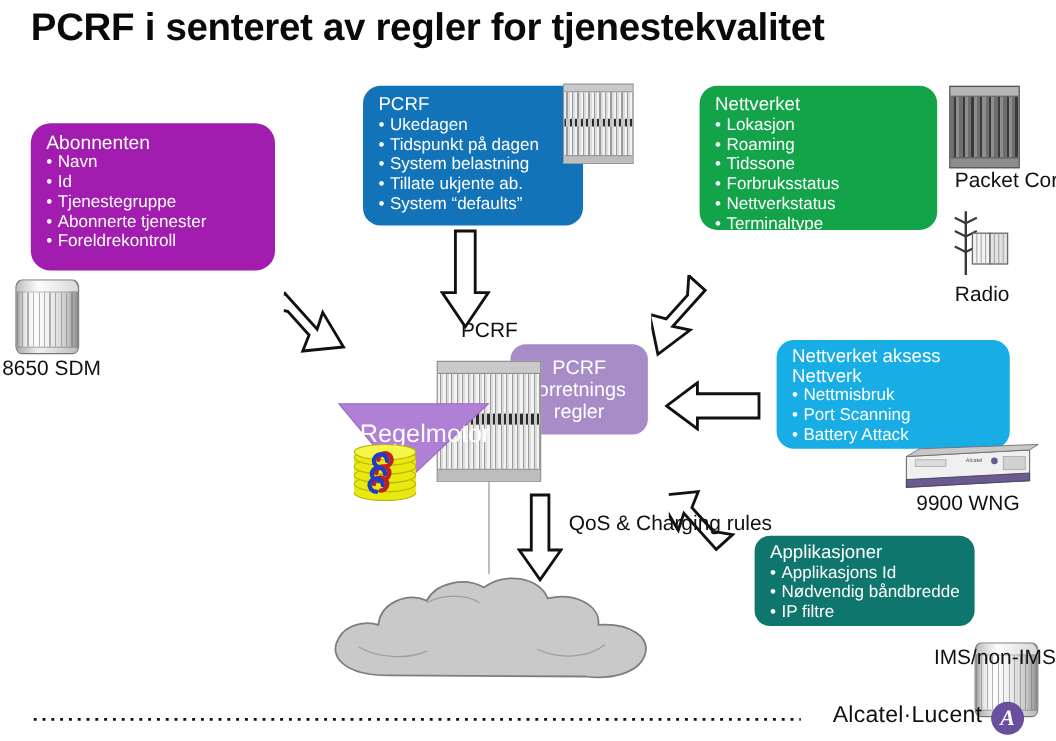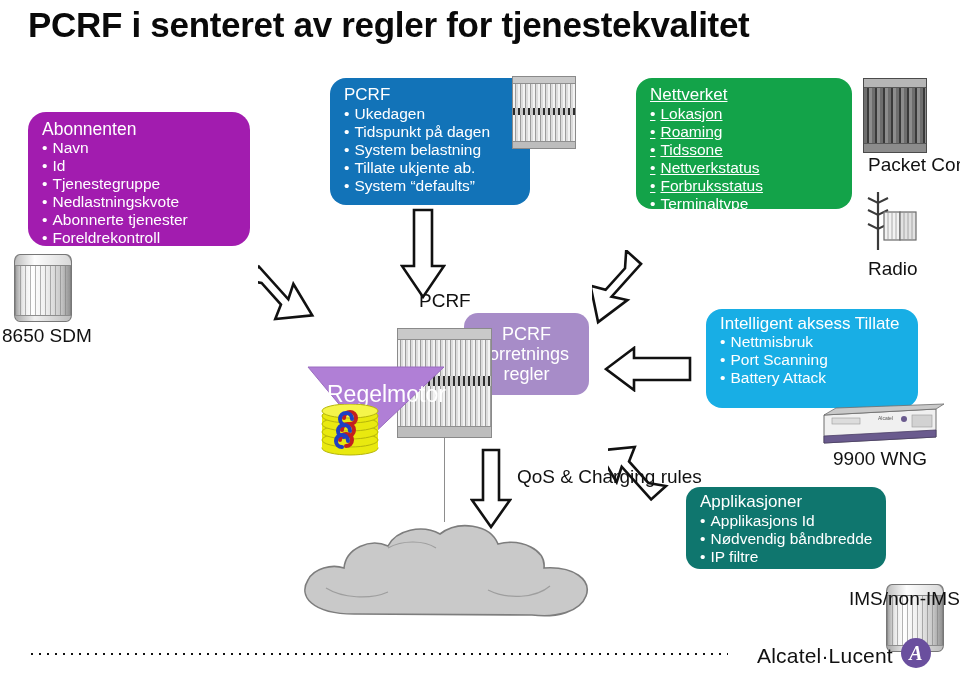--- a/index.html
+++ b/index.html
@@ -36,21 +36,21 @@
   .infobox li:before { content:"\2022"; margin-right: 5px; }
 
   #box-abonnent { left: 28px; top: 112px; width: 222px; height: 134px;
                   background: #a21caf; border-radius: 18px; }
   #box-abonnent .bx-title { font-size: 17.5px; }
 
   #box-pcrf-top { left: 330px; top: 78px; width: 200px; height: 127px;
                   background: #1273b8; border-radius: 16px; }
 
   #box-nettverket { left: 636px; top: 78px; width: 216px; height: 131px;
-                    background: #13a349; border-radius: 16px; text-decoration: underline; }
+                    background: #13a349; border-radius: 16px; }
 
   #box-intelligent { left: 706px; top: 309px; width: 212px; height: 99px;
                      background: #18aee5; border-radius: 16px; padding-top:6px;}
   #box-intelligent .bx-title { line-height:1.06; }
 
   #box-applikasjoner { left: 686px; top: 487px; width: 200px; height: 82px;
                        background: #0f766e; border-radius: 14px; padding-top:5px;}
 
   #box-pcrf-rules { left: 464px; top: 313px; width: 125px; height: 82px;
                     background: #a78cc8; border-radius: 14px;
@@ -121,41 +121,40 @@
 
   
   .vline { background:#8d8d8d; width:1px; }
   #line-mid { left: 444px; top: 438px; height: 84px; }
 
   
   #footer-dots { left: 28px; top: 652px; width: 700px; height: 4px;
      background-image: radial-gradient(circle, #111 1.2px, rgba(0,0,0,0) 1.4px);
      background-size: 8px 4px; background-repeat: repeat-x; }
   #footer-logo { left: 757px; top: 638px; height: 30px;
-     display:flex; align-items:flex-end; gap:8px; }
+     display:flex; align-items:flex-start; gap:8px; }
   #footer-logo .ft { font-size: 21px; color:#111; letter-spacing:.2px; }
   #al-mark { width: 30px; height: 30px; border-radius: 50%;
      background:#6a4f9e; color:#fff; font-style:italic; font-weight:bold;
      font-size:20px; display:flex; align-items:center; justify-content:center;
      font-family:"Liberation Serif", serif; }
 </style>
 </head>
 <body>
 
 <div id="stage">
 
   <div class="abs" id="title">PCRF i senteret av regler for tjenestekvalitet</div>
 
   <div class="abs infobox" id="box-abonnent">
     <span class="bx-title">Abonnenten</span>
     <ul>
       <li>Navn</li>
       <li>Id</li>
       <li>Tjenestegruppe</li>
-      <li>Nedlastningskvote</li>
       <li>Abonnerte tjenester</li>
       <li>Foreldrekontroll</li>
     </ul>
   </div>
 
   <div class="abs infobox" id="box-pcrf-top">
     <span class="bx-title">PCRF</span>
     <ul>
       <li>Ukedagen</li>
       <li>Tidspunkt på dagen</li>
@@ -164,28 +163,28 @@
       <li>System “defaults”</li>
     </ul>
   </div>
 
   <div class="abs infobox" id="box-nettverket">
     <span class="bx-title">Nettverket</span>
     <ul>
       <li>Lokasjon</li>
       <li>Roaming</li>
       <li>Tidssone</li>
+      <li>Forbruksstatus</li>
       <li>Nettverkstatus</li>
-      <li>Forbruksstatus</li>
       <li>Terminaltype</li>
     </ul>
   </div>
 
   <div class="abs infobox" id="box-intelligent">
-    <span class="bx-title">Intelligent aksess Tillate</span>
+    <span class="bx-title">Nettverket aksess Nettverk</span>
     <ul>
       <li>Nettmisbruk</li>
       <li>Port Scanning</li>
       <li>Battery Attack</li>
     </ul>
   </div>
 
   <div class="abs infobox" id="box-applikasjoner">
     <span class="bx-title">Applikasjoner</span>
     <ul>

